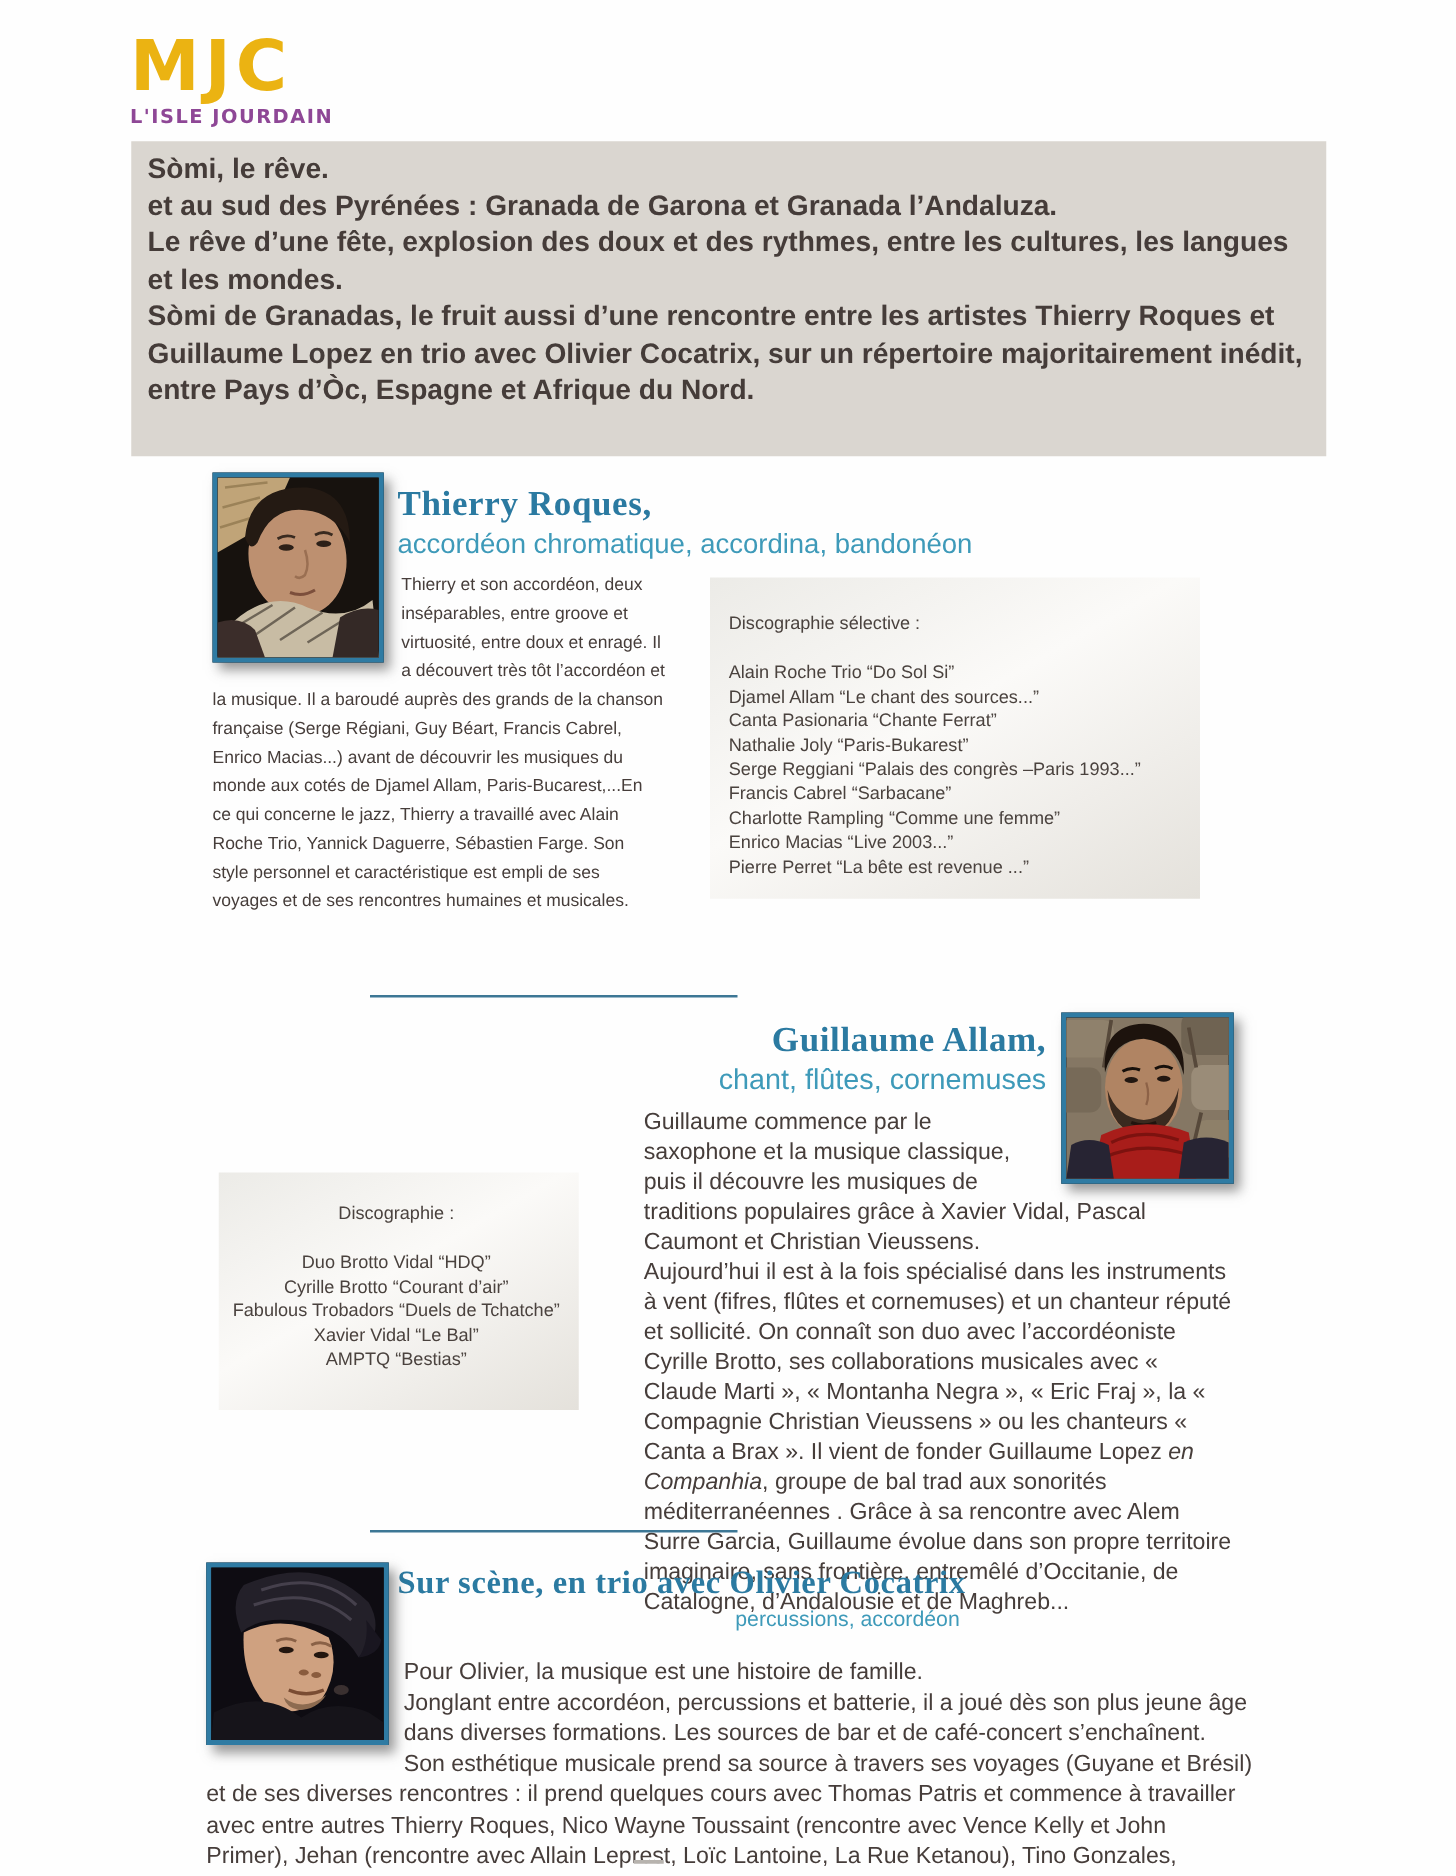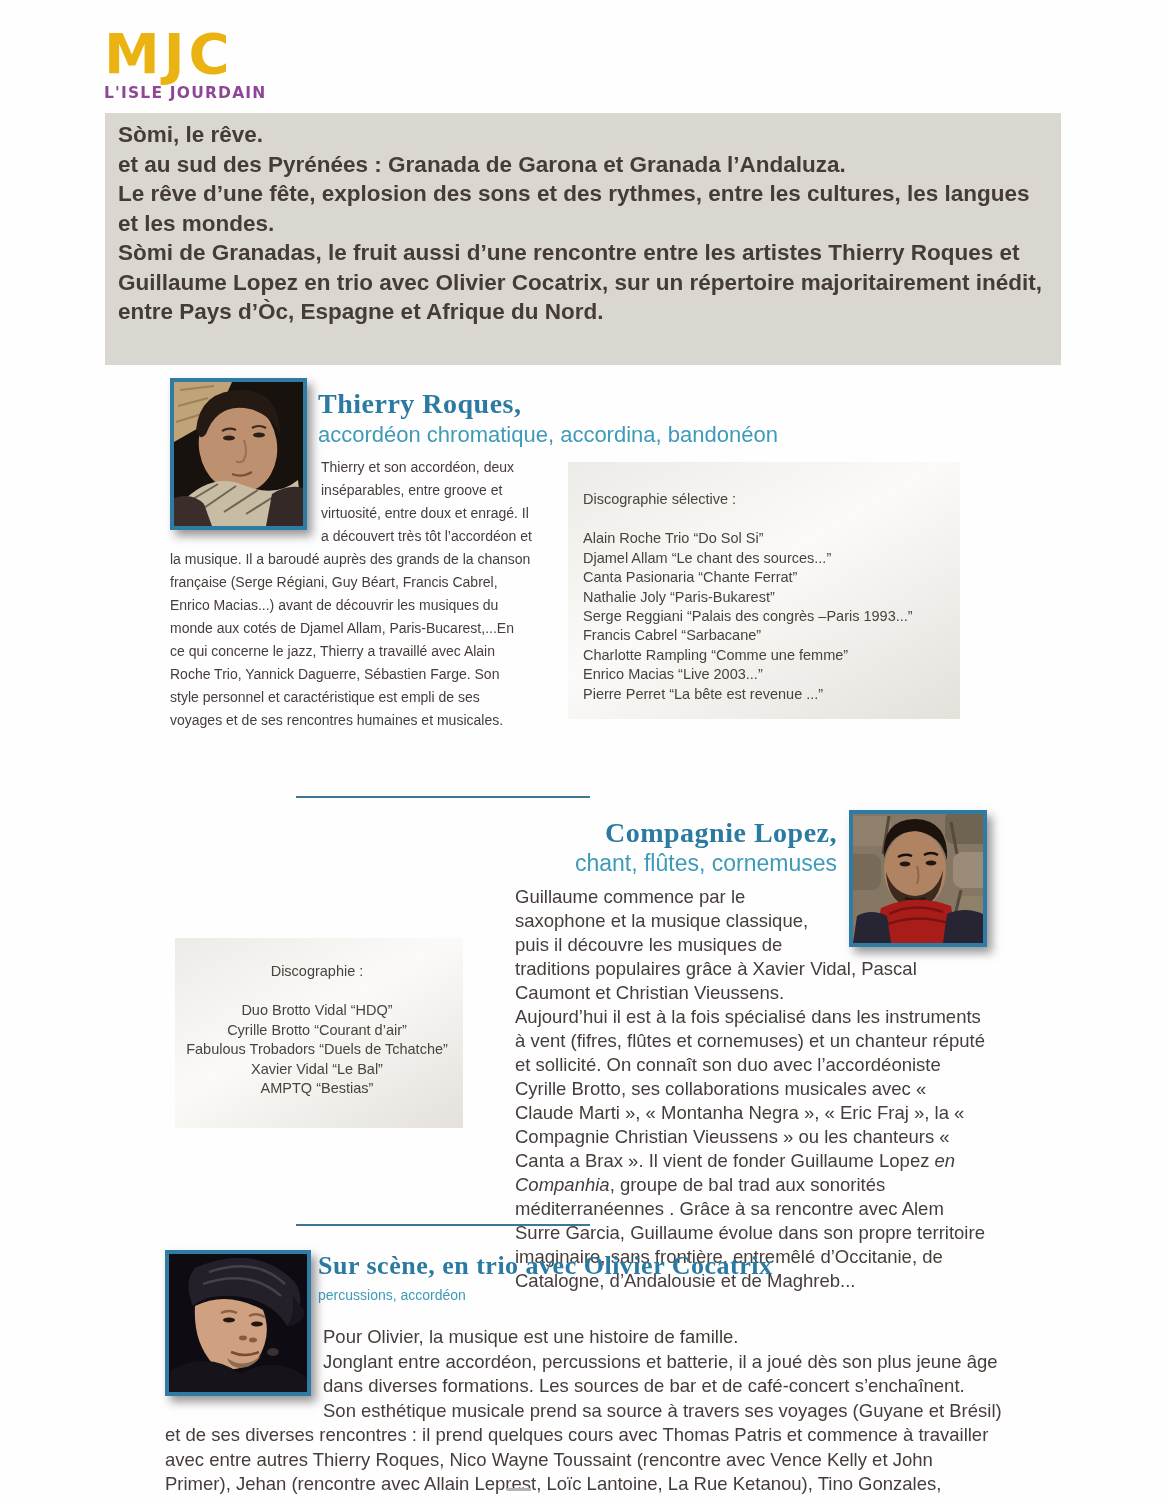--- a/index.html
+++ b/index.html
@@ -47,42 +47,42 @@
   .guillaume-photo{float:right;width:130px;height:129px;margin:0 0 10px 12px;}
   .guillaume-heading{text-align:right;padding-top:6px;padding-right:14px;}
   .guillaume-heading .h-serif{font-size:28px;line-height:33px;}
   .guillaume-heading .h-sans{font-size:23px;line-height:29px;}
   .guillaume-block p{margin:0;}
   .guillaume-block .p1{margin-top:7px;}
 
   
   .olivier-heading{position:absolute;left:318px;top:1250px;width:720px;}
   .olivier-heading .h-serif{font-size:26px;line-height:31px;}
-  .olivier-heading .h-sans{font-size:14px;line-height:29px;}
+  .olivier-heading .h-sans{font-size:17px;line-height:29px;text-align:center;}
   .olivier-block{position:absolute;left:165px;top:1250px;width:838px;font-size:18.5px;line-height:24.5px;}
   .olivier-photo{float:left;width:138px;height:138px;margin:0 12px 6px 0;}
   .olivier-block .p1{margin:0;padding-top:75px;}
   .olivier-block .p2{margin:0;}
 
   .bottom-dash{position:absolute;left:507px;top:1488px;width:24px;height:3px;background:#b7b3ae;}
 </style>
 </head>
 <body>
 
 <div class="page">
 
   <div class="logo">
     <div class="logo-main">MJC</div>
     <div class="logo-sub">L'ISLE JOURDAIN</div>
   </div>
 
   <div class="intro">
     <div>Sòmi, le rêve.</div>
     <div>et au sud des Pyrénées : Granada de Garona et Granada l’Andaluza.</div>
-    <div>Le rêve d’une fête, explosion des sons et des rythmes, entre les cultures, les langues et les mondes.</div>
+    <div>Le rêve d’une fête, explosion des doux et des rythmes, entre les cultures, les langues et les mondes.</div>
     <div>Sòmi de Granadas, le fruit aussi d’une rencontre entre les artistes Thierry Roques et Guillaume Lopez en trio avec Olivier Cocatrix, sur un répertoire majoritairement inédit, entre Pays d’Òc, Espagne et Afrique du Nord.</div>
   </div>
 
   <div class="thierry-heading">
     <div class="h-serif">Thierry Roques,</div>
     <div class="h-sans">accordéon chromatique, accordina, bandonéon</div>
   </div>
 
   <div class="thierry-body">
     <div class="photo-frame thierry-photo">
@@ -140,21 +140,21 @@
         <ellipse cx="78" cy="49" rx="5.4" ry="2.4" fill="#221711"></ellipse>
         <path d="M45,43 Q52,39 59,42 M71,41 Q78,37 85,41" stroke="#17100b" stroke-width="2.4" fill="none"></path>
         <path d="M64,52 Q67,62 64,70" stroke="#8d6247" stroke-width="1.8" fill="none"></path>
         <path d="M28,94 Q62,78 98,92 L104,129 L20,129 Z" fill="#a81d1a"></path>
         <path d="M36,100 Q60,88 90,98 M30,112 Q62,98 98,110" stroke="#7c120f" stroke-width="2.5" fill="none"></path>
         <path d="M0,129 L4,102 Q18,94 34,102 L38,129 Z" fill="#272433"></path>
         <path d="M90,129 L94,100 Q112,92 130,100 L130,129 Z" fill="#272433"></path>
       </svg>
     </div>
     <div class="guillaume-heading">
-      <div class="h-serif">Compagnie Lopez,</div>
+      <div class="h-serif">Guillaume Allam,</div>
       <div class="h-sans">chant, flûtes, cornemuses</div>
     </div>
     <p class="p1">Guillaume commence par le saxophone et la musique classique, puis il découvre les musiques de traditions populaires grâce à Xavier Vidal, Pascal Caumont et Christian Vieussens.</p>
     <p>Aujourd’hui il est à la fois spécialisé dans les instruments à vent (fifres, flûtes et cornemuses) et un chanteur réputé et sollicité. On connaît son duo avec l’accordéoniste</p>
     <p><span>Cyrille Brotto, ses collaborations musicales avec « Claude Marti », « Montanha Negra », « Eric Fraj », la « Compagnie Christian Vieussens » ou les chanteurs « Canta a Brax ». Il vient de fonder Guillaume Lopez </span><i>en Companhia</i><span>, groupe de bal trad aux sonorités méditerranéennes . Grâce à sa rencontre avec Alem Surre Garcia, Guillaume évolue dans son propre territoire imaginaire, sans frontière,  entremêlé d’Occitanie, de Catalogne, d’Andalousie et de Maghreb...</span></p>
   </div>
 
   <div class="disco-box disco2">
     <div class="disco-title">Discographie :</div>
     <div>Duo Brotto Vidal “HDQ”</div>

